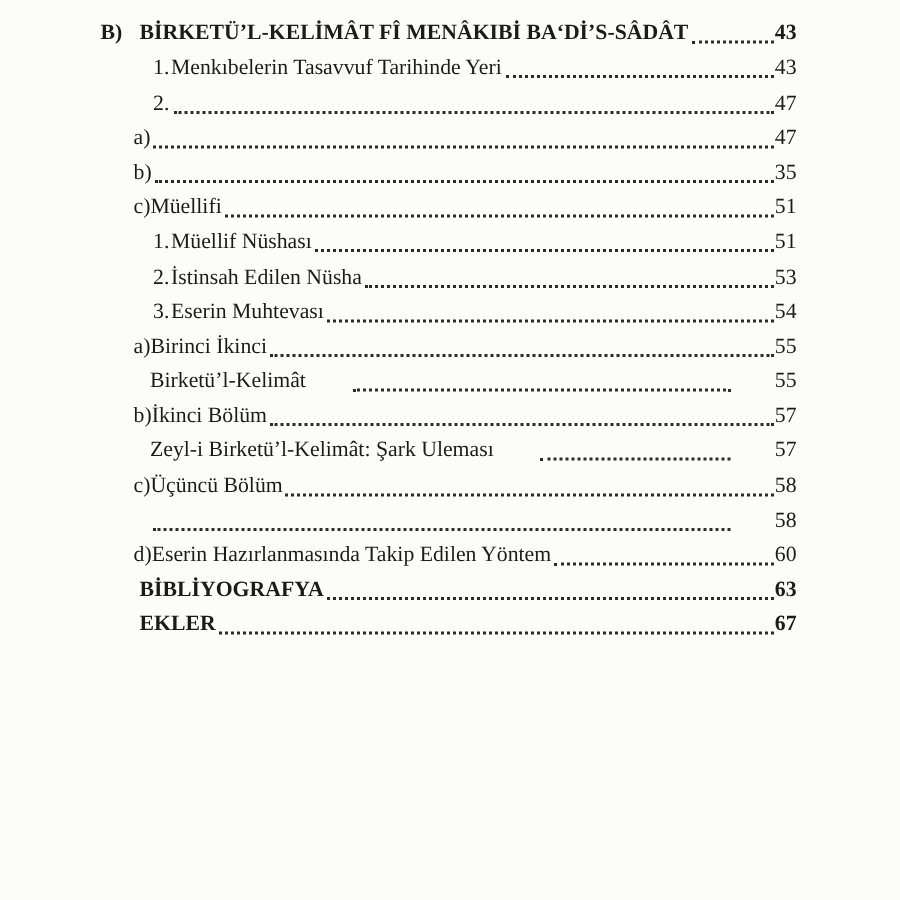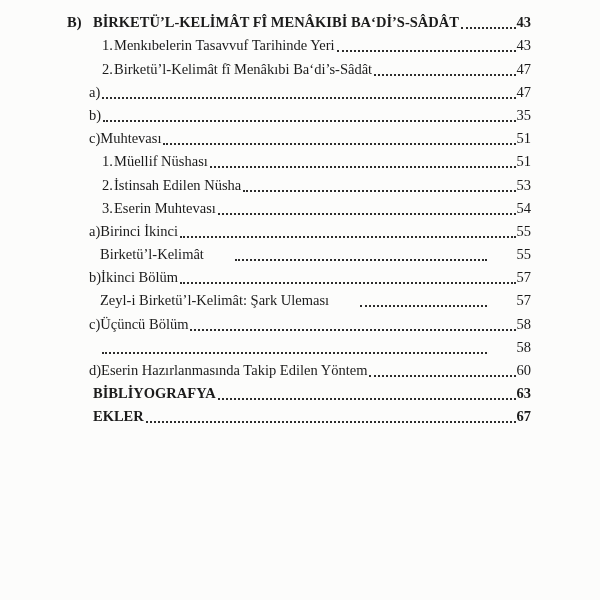--- a/index.html
+++ b/index.html
@@ -71,37 +71,36 @@
     <span class="pagenum">43</span>
   </div>
       <div class="toc-row level-2">
     <span class="marker">1.</span>
     <span class="label">Menkıbelerin Tasavvuf Tarihinde Yeri</span>
     <span class="leader"></span>
     <span class="pagenum">43</span>
   </div>
       <div class="toc-row level-2">
     <span class="marker">2.</span>
-    <span class="label">Birketü’l-Kelimât fî Menâkıbi Ba‘di’s-Sâdât</span>
     <span class="leader"></span>
     <span class="pagenum">47</span>
   </div>
       <div class="toc-row level-1">
     <span class="marker">a)</span>
     <span class="leader"></span>
     <span class="pagenum">47</span>
   </div>
       <div class="toc-row level-1">
     <span class="marker">b)</span>
     <span class="leader"></span>
     <span class="pagenum">35</span>
   </div>
       <div class="toc-row level-1">
     <span class="marker">c)</span>
-    <span class="label">Muhtevası</span>
+    <span class="label">Müellifi</span>
     <span class="leader"></span>
     <span class="pagenum">51</span>
   </div>
       <div class="toc-row level-2">
     <span class="marker">1.</span>
     <span class="label">Müellif Nüshası</span>
     <span class="leader"></span>
     <span class="pagenum">51</span>
   </div>
       <div class="toc-row level-2">

